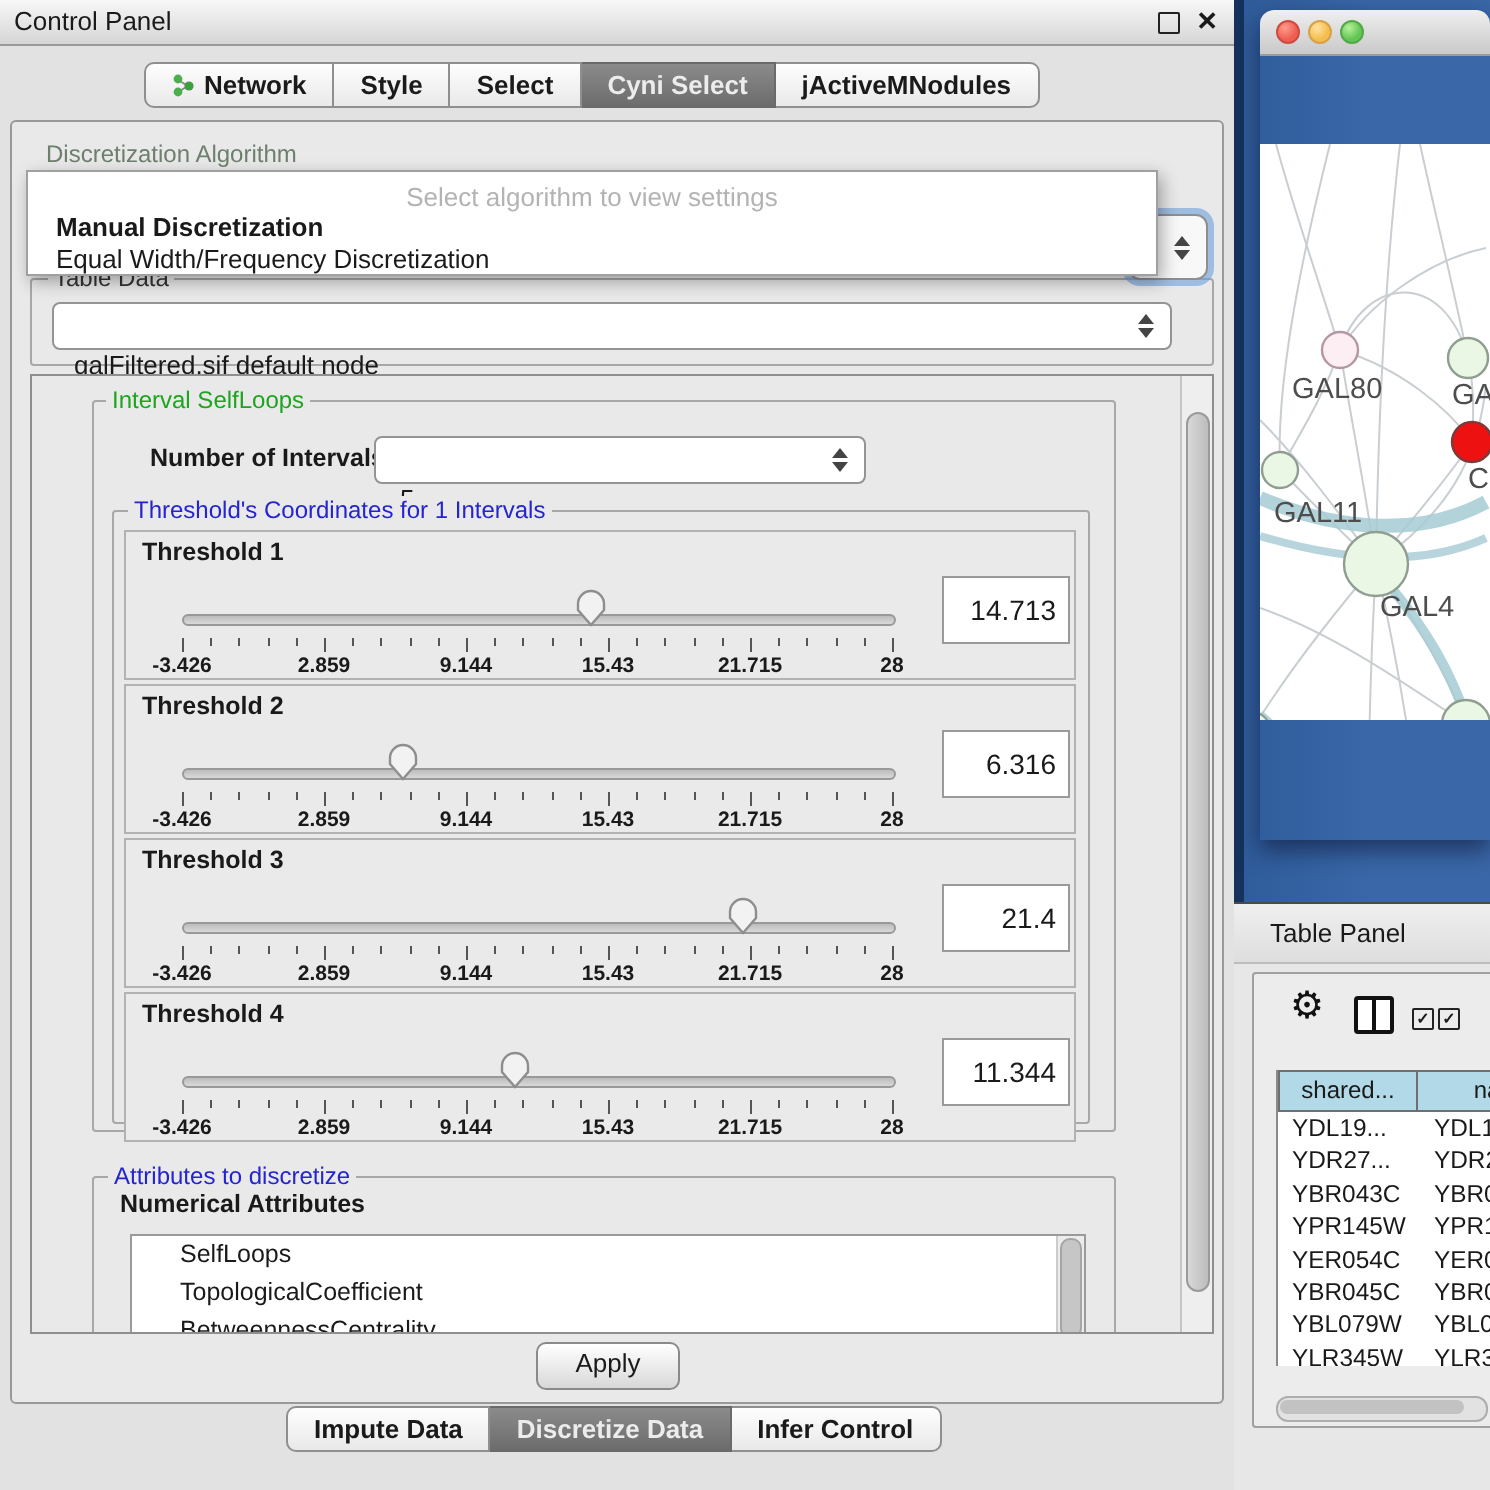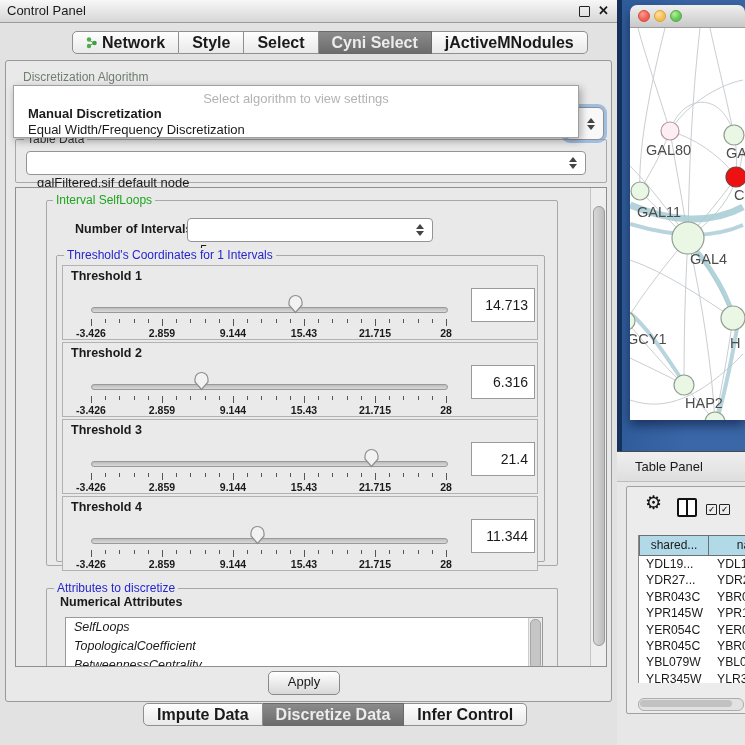--- a/index.html
+++ b/index.html
@@ -6,21 +6,21 @@
   .root{position:relative;width:745px;height:745px;background:#e2e2e2;font-family:"Liberation Sans",sans-serif;overflow:hidden;color:#1a1a1a;}
 
   
   .left-col{position:absolute;left:0;top:0;width:617px;height:745px;background:#e2e2e2;}
   .cp-titlebar{position:absolute;left:0;top:0;width:617px;height:22px;background:linear-gradient(#f7f7f7,#d6d6d6);border-bottom:1px solid #9a9a9a;font-size:13px;line-height:22px;}
   .cp-titlebar .t{margin-left:7px;}
   .float-icon{position:absolute;right:27px;top:6px;width:9px;height:9px;border:1.5px solid #222;border-radius:1px;}
   .close-icon{position:absolute;right:8px;top:0;font-size:13px;font-weight:bold;line-height:22px;}
 
   .segbar{position:absolute;display:flex;height:23px;}
-  .seg{border:1px solid #8f8f8f;border-left:none;background:linear-gradient(#fefefe,#e9e9e9);font-size:16px;font-weight:600;line-height:21px;padding:0 13px;white-space:nowrap;display:flex;align-items:center;gap:5px;}
+  .seg{border:1px solid #8f8f8f;border-left:none;background:linear-gradient(#fefefe,#e9e9e9);font-size:13px;font-weight:600;line-height:21px;padding:0 13px;white-space:nowrap;display:flex;align-items:center;gap:5px;}
   .seg:first-child{border-left:1px solid #8f8f8f;border-radius:5px 0 0 5px;}
   .seg:last-child{border-radius:0 5px 5px 0;}
   .seg.active{background:linear-gradient(#8b8b8b,#6c6c6c);color:#ececec;border-color:#6a6a6a;}
   .top-tabs{left:72px;top:31px;}
   .bottom-tabs{left:143px;top:703px;}
 
   .outer-panel{position:absolute;left:5px;top:60px;width:605px;height:640px;border:1px solid #999;border-radius:3px;background:#e9e9e9;}
 
   .algo-title{position:absolute;left:17px;top:9px;font-size:12px;color:#6e7f6e;}
   .algo-combo-frag{position:absolute;left:558px;top:46px;width:38px;height:31px;background:#f8f8f8;border:1px solid #8f8f8f;border-radius:6px;box-shadow:0 0 0 3px rgba(110,160,220,.6);z-index:5;}
@@ -62,35 +62,35 @@
   .thr-handle{position:absolute;top:27px;width:17px;height:21px;}
   .tick{position:absolute;width:1px;background:#555;}
   .tick.minor{top:53px;height:4px;}
   .tick.major{top:53px;height:7px;}
   .tick-label{position:absolute;top:61px;font-size:10.5px;font-weight:600;transform:translateX(-50%);white-space:nowrap;}
   .thr-value{position:absolute;left:408px;top:22px;width:56px;height:32px;background:#fff;border:1px solid #9a9a9a;font-size:14px;text-align:right;line-height:32px;padding-right:6px;}
 
   .attr-group{left:30px;top:400px;width:510px;height:82px;background:#e9e9e9;border-bottom:none;}
   .attr-header{position:absolute;left:13px;top:6px;font-size:12.5px;font-weight:bold;}
   .attr-list{position:absolute;left:18px;top:28px;width:476px;height:52px;background:#fff;border:1px solid #9a9a9a;overflow:hidden;font-size:12.5px;}
-  .attr-item{padding-left:8px;line-height:19px;font-style:italic;}
+  .attr-item{padding-left:24px;line-height:19px;}
   .list-scroll{position:absolute;right:0;top:0;width:13px;height:52px;background:#ececec;border-left:1px solid #ccc;}
   .list-thumb{position:absolute;left:1px;top:1px;width:9px;height:48px;background:#c6c6c6;border:1px solid #a5a5a5;border-radius:5px;}
 
   .apply-btn{position:absolute;left:262px;top:610px;width:70px;height:22px;background:linear-gradient(#ffffff,#d8d8d8);border:1px solid #8a8a8a;border-radius:5px;font-size:13px;text-align:center;line-height:20px;}
 
   
   .desktop{position:absolute;left:617px;top:0;width:128px;height:451px;background:linear-gradient(to right,#14325c 0,#14325c 5px,#2f5c9b 5px,#3a67a8 70px);}
   .net-window{position:absolute;left:13px;top:5px;width:115px;height:415px;border-radius:7px 7px 0 0;box-shadow:0 5px 12px rgba(0,0,25,.5);}
   .net-titlebar{height:22px;background:linear-gradient(#efefef,#c9c9c9);border-radius:7px 7px 0 0;border-bottom:1px solid #9c9c9c;position:relative;}
   .light{position:absolute;top:5px;width:12px;height:12px;border-radius:50%;}
   .light.red{left:8px;background:radial-gradient(circle at 35% 30%,#ff9a8d,#ee5f51 60%);border:1px solid #cf4a40;box-sizing:border-box;}
   .light.yellow{left:24px;background:radial-gradient(circle at 35% 30%,#ffe3a0,#f5bd4f 60%);border:1px solid #d6a243;box-sizing:border-box;}
   .light.green{left:40px;background:radial-gradient(circle at 35% 30%,#b6f09a,#62c655 60%);border:1px solid #53a847;box-sizing:border-box;}
-  .net-content{height:392px;background:#fff;overflow:hidden;}
+  .net-content{height:288px;background:#fff;overflow:hidden;margin-top:44px;}
 
   
   .right-lower{position:absolute;left:617px;top:451px;width:128px;height:294px;background:#e7e7e7;}
   .tp-header{position:absolute;left:0;top:0;width:128px;height:29px;background:linear-gradient(#efefef,#dedede);border-top:1px solid #4a4a4a;border-bottom:1px solid #bdbdbd;font-size:13px;line-height:29px;}
   .tp-header span{margin-left:18px;}
   .browser-panel{position:absolute;left:9px;top:35px;width:124px;height:226px;background:#ececec;border:1px solid #a0a0a0;border-radius:2px;}
   .gear-ic{position:absolute;left:18px;top:4px;font-size:19px;color:#111;}
   .cols-ic{position:absolute;left:50px;top:11px;width:16px;height:15px;border:2px solid #111;border-radius:2px;background:#fff;}
   .cols-ic:before{content:"";position:absolute;left:7px;top:0;width:2px;height:15px;background:#111;}
   .chk-ic{position:absolute;top:17px;width:9px;height:9px;border:1.5px solid #222;border-radius:1px;font-size:8px;line-height:9px;text-align:center;font-weight:bold;}

